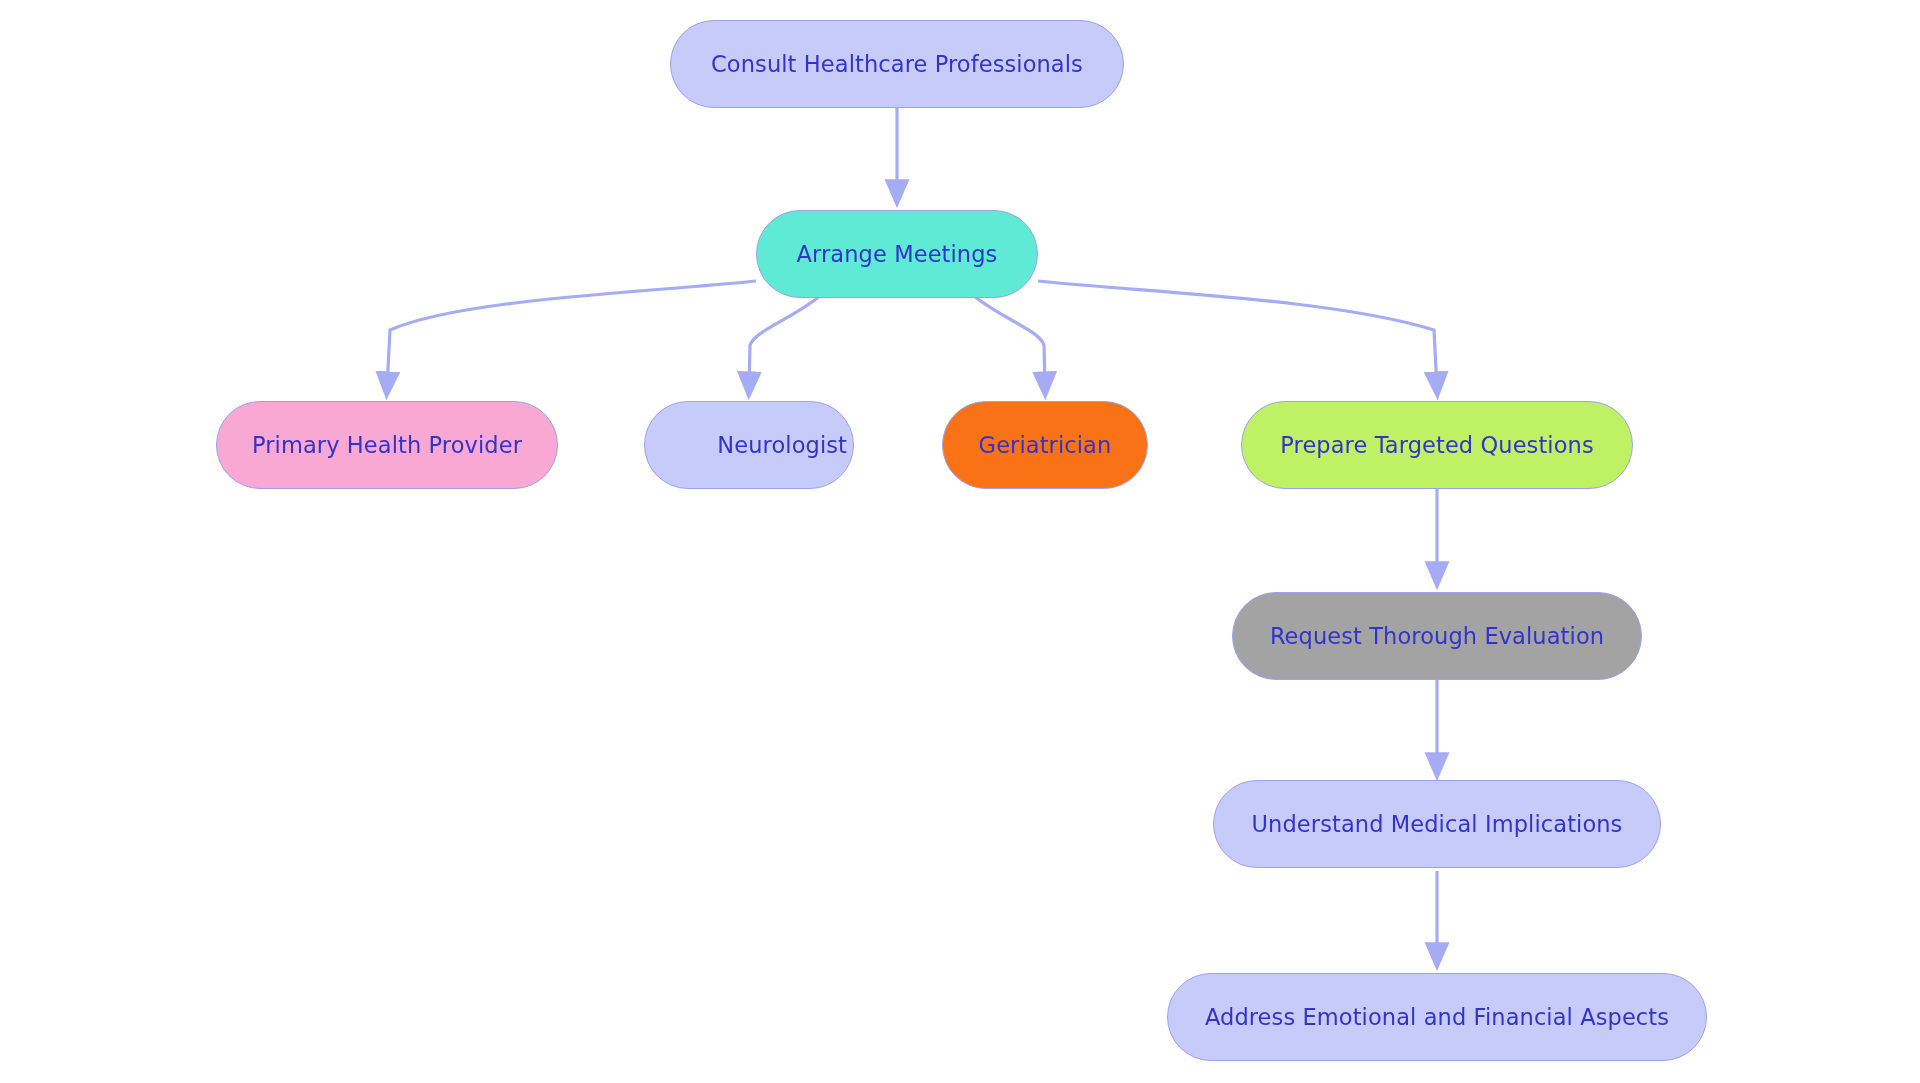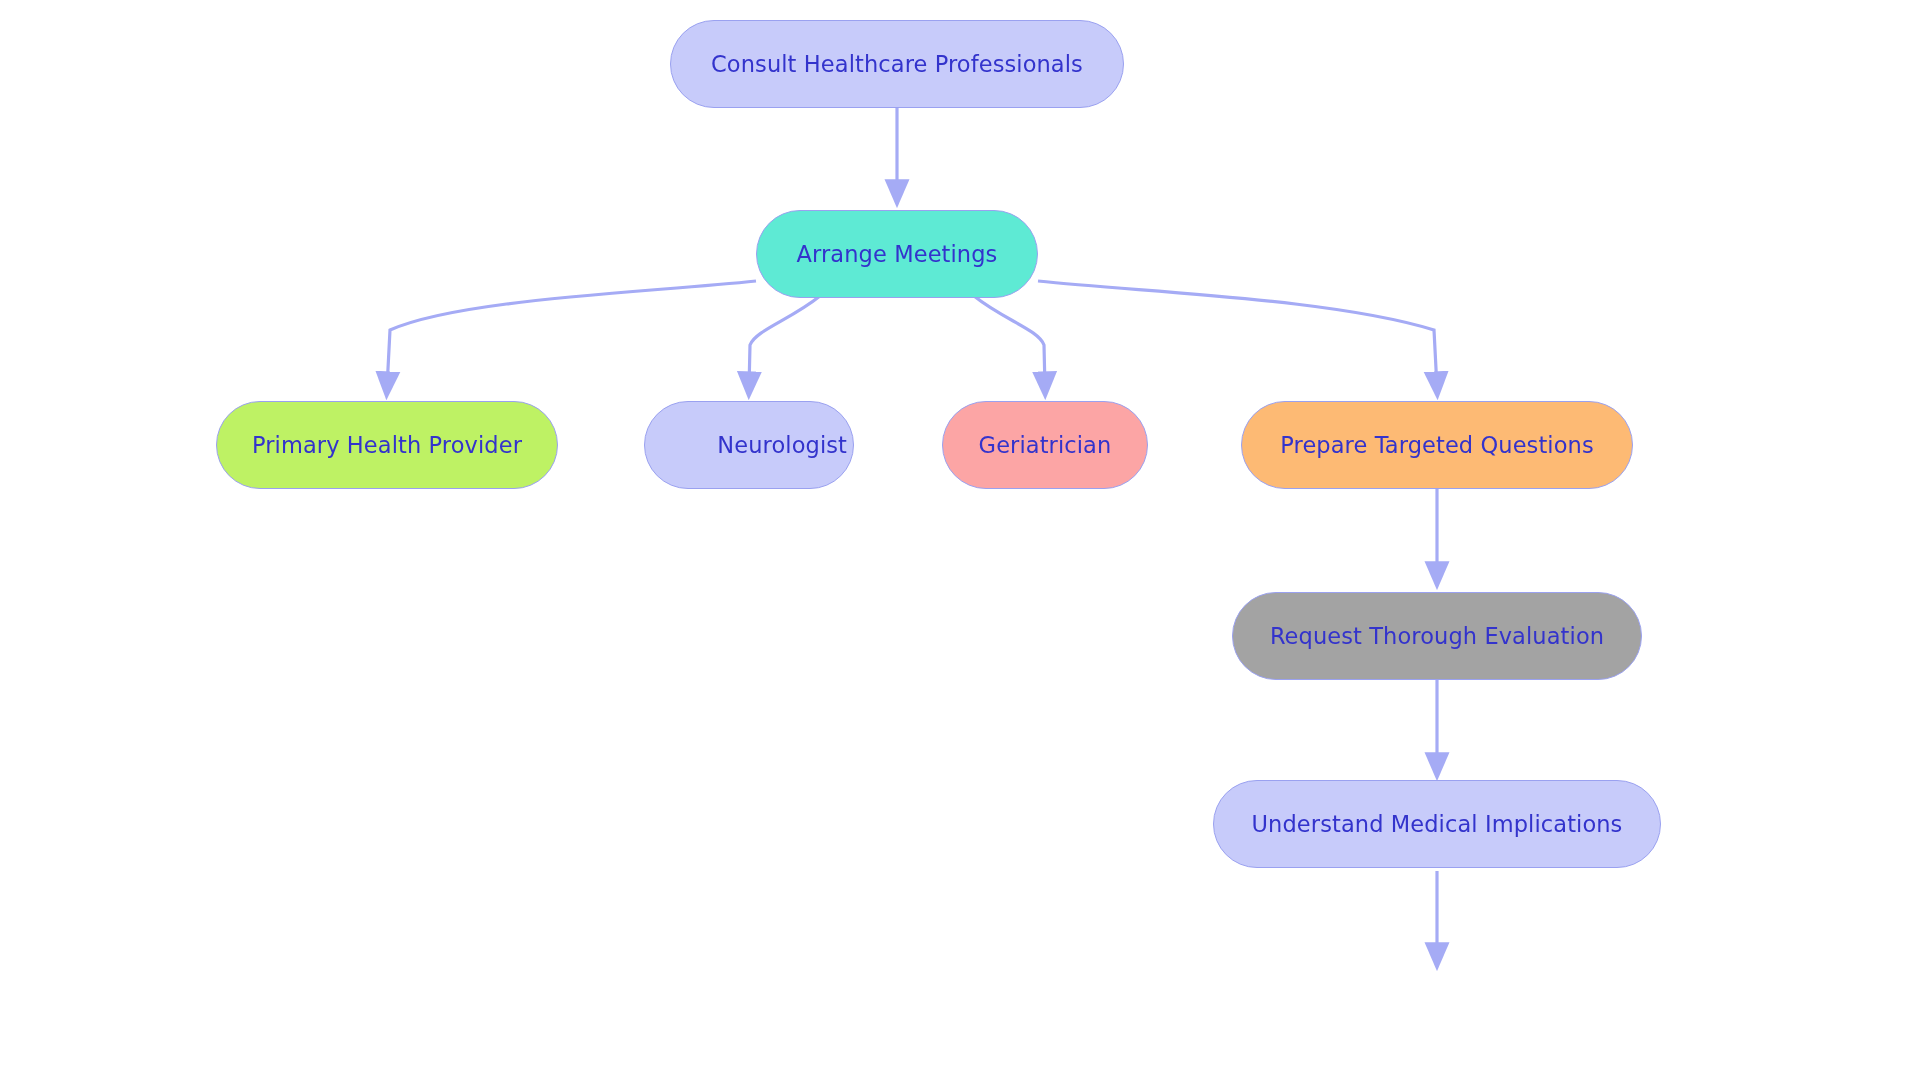--- a/index.html
+++ b/index.html
@@ -81,38 +81,41 @@
   </svg>
 
   <div class="node" style="left: 670px; top: 20px; width: 454px; height: 88px; border-radius: 44px; background: rgb(199, 203, 250); border-color: rgb(154, 161, 240); color: rgb(51, 51, 204);">
     <span class="node-label">Consult Healthcare Professionals</span>
   </div>
 
   <div class="node" style="left: 756px; top: 210px; width: 282px; height: 88px; border-radius: 44px; background: #5eead4; border-color: rgb(154, 161, 240); color: rgb(51, 51, 204);">
     <span class="node-label">Arrange Meetings</span>
   </div>
 
-  <div class="node" style="left: 216px; top: 401px; width: 342px; height: 88px; border-radius: 44px; background: #bef264; border-color: rgb(154, 161, 240); color: rgb(51, 51, 204);">
+  <div class="node" style="left: 216px; top: 401px; width: 342px; height: 88px; border-radius: 44px; background: #f9a8d4; border-color: rgb(154, 161, 240); color: rgb(51, 51, 204);">
     <span class="node-label">Primary Health Provider</span>
   </div>
 
   <div class="node" style="left: 644px; top: 401px; width: 210px; height: 88px; border-radius: 44px; background: rgb(199, 203, 250); border-color: rgb(154, 161, 240); color: rgb(51, 51, 204); justify-content: flex-end;">
     <span class="node-label">Neurologist</span>
   </div>
 
-  <div class="node" style="left: 942px; top: 401px; width: 206px; height: 88px; border-radius: 44px; background: #fca5a5; border-color: rgb(154, 161, 240); color: rgb(51, 51, 204);">
+  <div class="node" style="left: 942px; top: 401px; width: 206px; height: 88px; border-radius: 44px; background: #f97316; border-color: rgb(154, 161, 240); color: rgb(51, 51, 204);">
     <span class="node-label">Geriatrician</span>
   </div>
 
-  <div class="node" style="left: 1241px; top: 401px; width: 392px; height: 88px; border-radius: 44px; background: #fdba74; border-color: rgb(154, 161, 240); color: rgb(51, 51, 204);">
+  <div class="node" style="left: 1241px; top: 401px; width: 392px; height: 88px; border-radius: 44px; background: #bef264; border-color: rgb(154, 161, 240); color: rgb(51, 51, 204);">
     <span class="node-label">Prepare Targeted Questions</span>
   </div>
 
   <div class="node" style="left: 1232px; top: 592px; width: 410px; height: 88px; border-radius: 44px; background: #a3a3a3; border-color: rgb(154, 161, 240); color: rgb(51, 51, 204);">
     <span class="node-label">Request Thorough Evaluation</span>
   </div>
 
   <div class="node" style="left: 1213px; top: 780px; width: 448px; height: 88px; border-radius: 44px; background: rgb(199, 203, 250); border-color: rgb(154, 161, 240); color: rgb(51, 51, 204);">
     <span class="node-label">Understand Medical Implications</span>
   </div>
 
+  <div class="node" style="left: 1167px; top: 973px; width: 540px; height: 88px; border-radius: 44px; background: rgb(199, 203, 250); border-color: rgb(154, 161, 240); color: rgb(51, 51, 204);">
+    <span class="node-label">Address Emotional and Financial Aspects</span>
+  </div>
 
 </div>
 
 </body></html>

